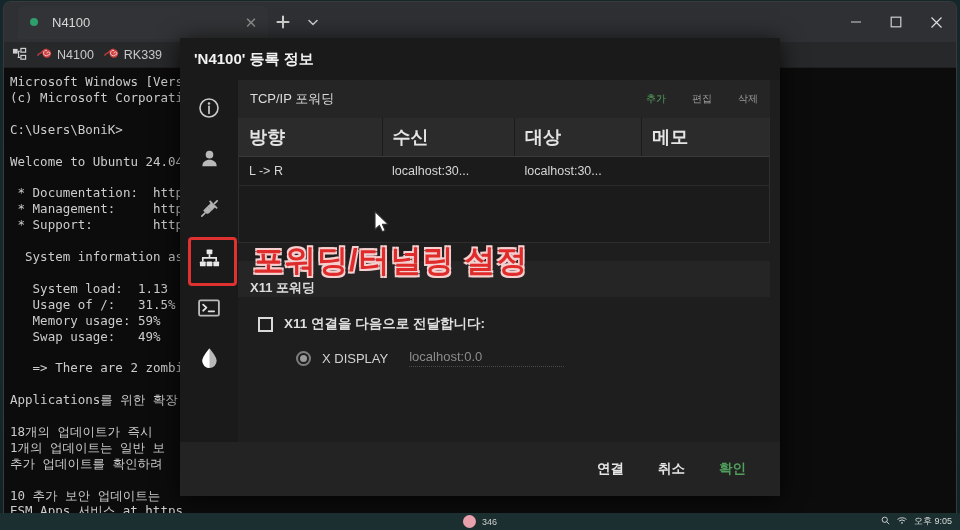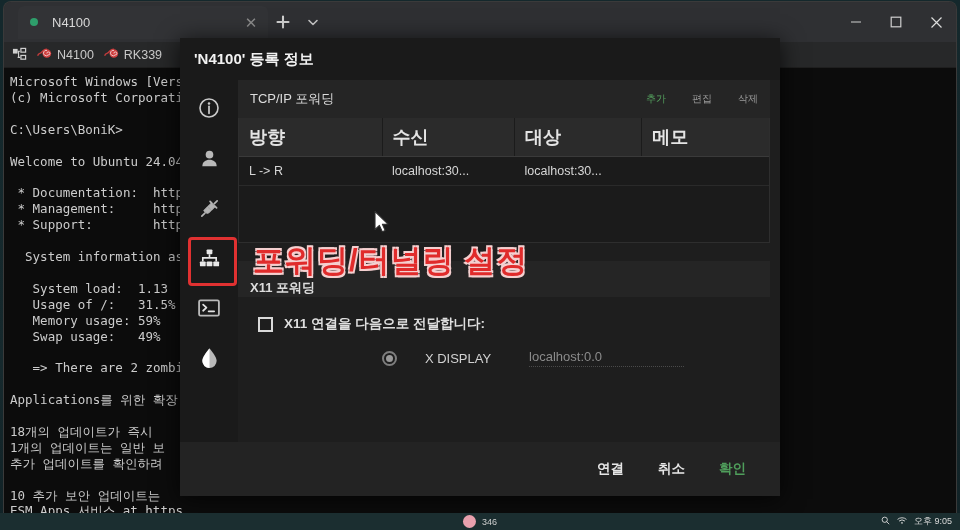--- a/index.html
+++ b/index.html
@@ -194,21 +194,21 @@
   .chk-row { display: flex; align-items: center; gap: 11px; }
   .chk-box {
     width: 15px; height: 15px;
     border: 2px solid #d9d9d9;
     background: transparent;
     flex: 0 0 auto;
   }
   .chk-label { color: #dedede; font-size: 13.5px; font-weight: bold; }
   .disp-row {
     display: flex; align-items: center;
-    margin: 16px 0 0 38px; gap: 28px; justify-content: center;
+    margin: 16px 0 0 38px; gap: 11px;
   }
   .radio {
     width: 15px; height: 15px; border-radius: 50%;
     border: 2px solid #7e7e7e;
     display: flex; align-items: center; justify-content: center;
     flex: 0 0 auto;
   }
   .radio i {
     width: 7px; height: 7px; border-radius: 50%;
     background: #9a9a9a; display: block;

